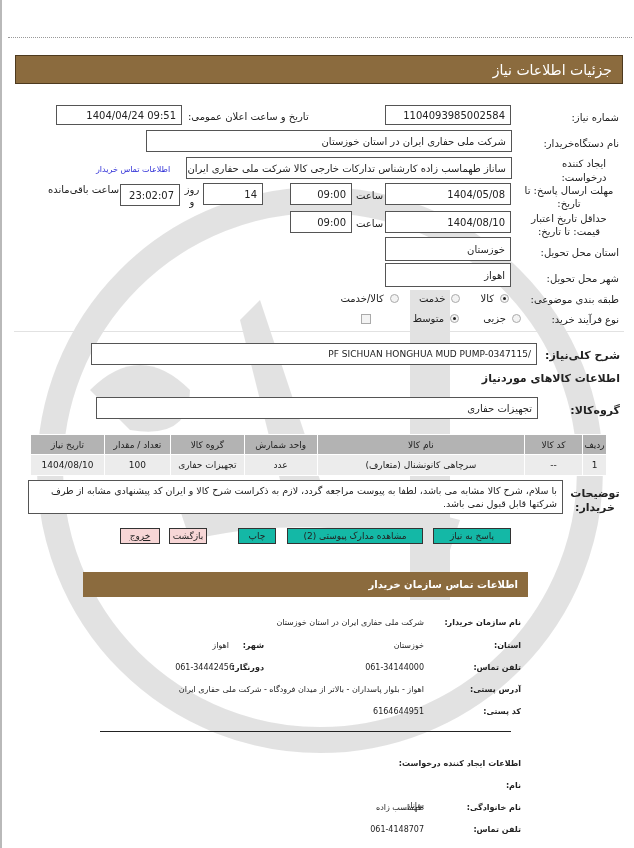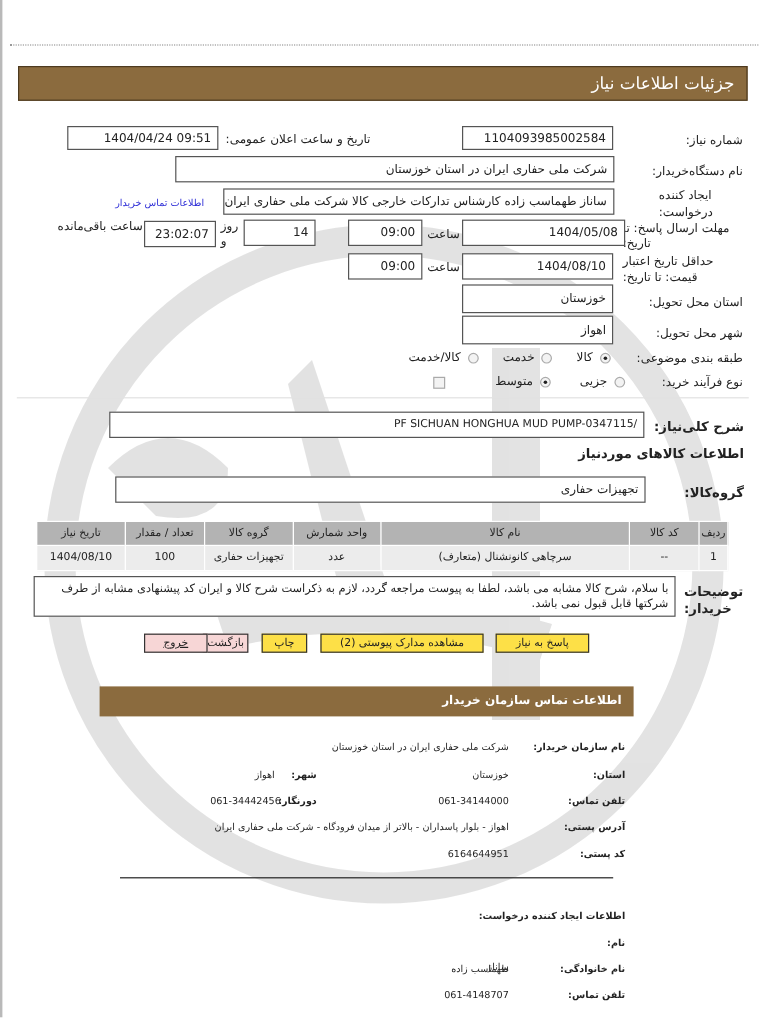--- a/index.html
+++ b/index.html
@@ -2,34 +2,34 @@
 <html><head>
 <meta charset="utf-8">
 <style>
   * { box-sizing: border-box; margin: 0; padding: 0; }
   html, body { width: 634px; height: 848px; background: #ffffff; overflow: hidden; }
   body { font-family: "DejaVu Sans", sans-serif; font-size: 10px; color: #222; position: relative; direction: rtl; }
   .left-rule { position: absolute; left: 0; top: 0; width: 2px; height: 848px; background: #b9b9b9; }
   .dotline { position: absolute; left: 8px; right: 2px; top: 37px; border-top: 1px dotted #999; }
   .watermark { position: absolute; left: 30px; top: 180px; width: 580px; height: 580px; pointer-events: none; opacity: 0.28; }
   .panel-header { position: absolute; background: #8b6b3e; color: #fff; border: 1px solid #4d3a1f; font-size: 14px; display: flex; align-items: center; padding-right: 10px; }
-  .lbl { position: absolute; font-size: 10px; color: #222; white-space: nowrap; text-align: left; }
+  .lbl { position: absolute; font-size: 10px; color: #222; white-space: nowrap; text-align: center; }
   .box { position: absolute; border: 1px solid #555; background: #fff; font-size: 10px; padding: 0 5px; display: flex; align-items: center; justify-content: flex-start; white-space: nowrap; overflow: hidden; }
   .box.ltr { direction: ltr; justify-content: flex-end; text-align: right; }
   .link { position: absolute; color: #2b2bd6; font-size: 8px; white-space: nowrap; }
   .radio { display: inline-block; width: 9px; height: 9px; border-radius: 50%; border: 1px solid #aaa; background: #f3f3f3; vertical-align: middle; position: relative; }
   .radio.on::after { content: ""; position: absolute; left: 2px; top: 2px; width: 3px; height: 3px; border-radius: 50%; background: #222; }
   .check { display: inline-block; width: 10px; height: 10px; border: 1px solid #aaa; background: #f3f3f3; vertical-align: middle; }
   .row-opts { position: absolute; display: flex; align-items: center; gap: 6px; font-size: 10px; white-space: nowrap; }
   .bold { font-weight: bold; font-size: 11px; }
   table.items { position: absolute; border-collapse: collapse; font-size: 9px; }
   table.items th { background: #b3b3b3; color: #222; font-weight: normal; height: 20px; border: 1px solid #fff; }
   table.items td { background: #ececec; height: 21px; text-align: center; border: 1px solid #fff; }
   .btn { position: absolute; height: 16px; border: 1px solid #333; font-size: 9px; display: flex; align-items: center; justify-content: center; cursor: pointer; white-space: nowrap; }
-  .btn.green { background: #fde047; }
+  .btn.green { background: #14b8a6; margin-left: 20px; }
   .btn.pink { background: #f7d6d6; }
   .info-lbl { position: absolute; font-size: 8px; font-weight: bold; color: #222; white-space: nowrap; }
   .info-val { position: absolute; font-size: 8px; color: #222; white-space: nowrap; }
   .hr { position: absolute; left: 100px; width: 411px; top: 731px; border-top: 1px solid #222; }
   .top-frame { position: absolute; left: 14px; right: 10px; top: 92px; height: 240px; border-bottom: 1px solid #e2e2e2; }
 </style>
 </head>
 <body>
 
 <div class="left-rule"></div>
@@ -55,21 +55,21 @@
 <div class="box ltr" style="left:56px; top:105px; width:126px; height:20px;">1404/04/24 09:51</div>
 
 <div class="lbl" style="right:15px; top:138px;">نام دستگاه‌خریدار:</div>
 <div class="box" style="left:146px; top:130px; width:366px; height:22px;">شرکت ملی حفاری ایران در استان خوزستان</div>
 
 <div class="lbl" style="right:15px; top:157px; width:70px; white-space:normal; line-height:14px;"><span>ایجاد کننده درخواست:</span></div>
 <div class="box" style="left:186px; top:157px; width:326px; height:22px;">ساناز طهماسب زاده کارشناس تدارکات خارجی کالا شرکت ملی حفاری ایران</div>
 <div class="link" style="left:96px; top:165px;">اطلاعات تماس خریدار</div>
 
 <div class="lbl" style="right:15px; top:184px; width:100px; white-space:normal; line-height:13px;"><span>مهلت ارسال پاسخ: تا تاریخ:</span></div>
-<div class="box ltr" style="left:385px; top:183px; width:136px; height:22px;">1404/05/08</div>
+<div class="box ltr" style="left:385px; top:183px; width:126px; height:22px;">1404/05/08</div>
 <div class="lbl" style="left:356px; top:190px;">ساعت</div>
 <div class="box ltr" style="left:290px; top:183px; width:62px; height:22px;">09:00</div>
 <div class="box ltr" style="left:203px; top:183px; width:60px; height:22px;">14</div>
 <div class="lbl" style="left:184px; top:184px; width:16px; white-space:normal; line-height:12px;">روز و</div>
 <div class="box ltr" style="left:120px; top:184px; width:60px; height:22px;">23:02:07</div>
 <div class="lbl" style="left:48px; top:184px;">ساعت باقی‌مانده</div>
 
 <div class="lbl" style="right:15px; top:212px; width:100px; white-space:normal; line-height:13px;"><span>حداقل تاریخ اعتبار قیمت: تا تاریخ:</span></div>
 <div class="box ltr" style="left:385px; top:211px; width:126px; height:22px;">1404/08/10</div>
 <div class="lbl" style="left:356px; top:218px;">ساعت</div>
@@ -137,21 +137,21 @@
 
 <div class="lbl bold" style="right:14px; top:487px; width:50px; white-space:normal; line-height:14px;"><span>توضیحات خریدار:</span></div>
 <div class="box" style="left:28px; top:480px; width:535px; height:34px; white-space:normal; line-height:13px; align-items:center; font-size:9.5px;">
     <span>با سلام، شرح کالا مشابه می باشد، لطفا به پیوست مراجعه گردد، لازم به ذکراست شرح کالا و ایران کد  پیشنهادی مشابه از طرف شرکتها قابل قبول نمی باشد.</span>
   </div>
 
 <div class="btn green" style="left:413px; top:528px; width:78px;">پاسخ به نیاز</div>
 <div class="btn green" style="left:267px; top:528px; width:136px;">مشاهده مدارک پیوستی (2)</div>
 <div class="btn green" style="left:218px; top:528px; width:38px;">چاپ</div>
 <div class="btn pink" style="left:169px; top:528px; width:38px;">بازگشت</div>
-<div class="btn pink" style="left:120px; top:528px; width:53px;text-decoration:underline;">خروج</div>
+<div class="btn pink" style="left:120px; top:528px; width:40px;text-decoration:underline;">خروج</div>
 
 <div class="panel-header" style="left:83px; top:572px; width:445px; height:25px; border:none; font-weight:bold; font-size:10px;">
   <span>اطلاعات تماس سازمان خریدار</span>
 </div>
 
 <div class="info-lbl" style="right:113px; top:618px;">نام سازمان خریدار:</div>
 <div class="info-val" style="right:210px; top:618px;">شرکت ملی حفاری ایران در استان خوزستان</div>
 
 <div class="info-lbl" style="right:113px; top:641px;">استان:</div>
 <div class="info-val" style="right:210px; top:641px;">خوزستان</div>

